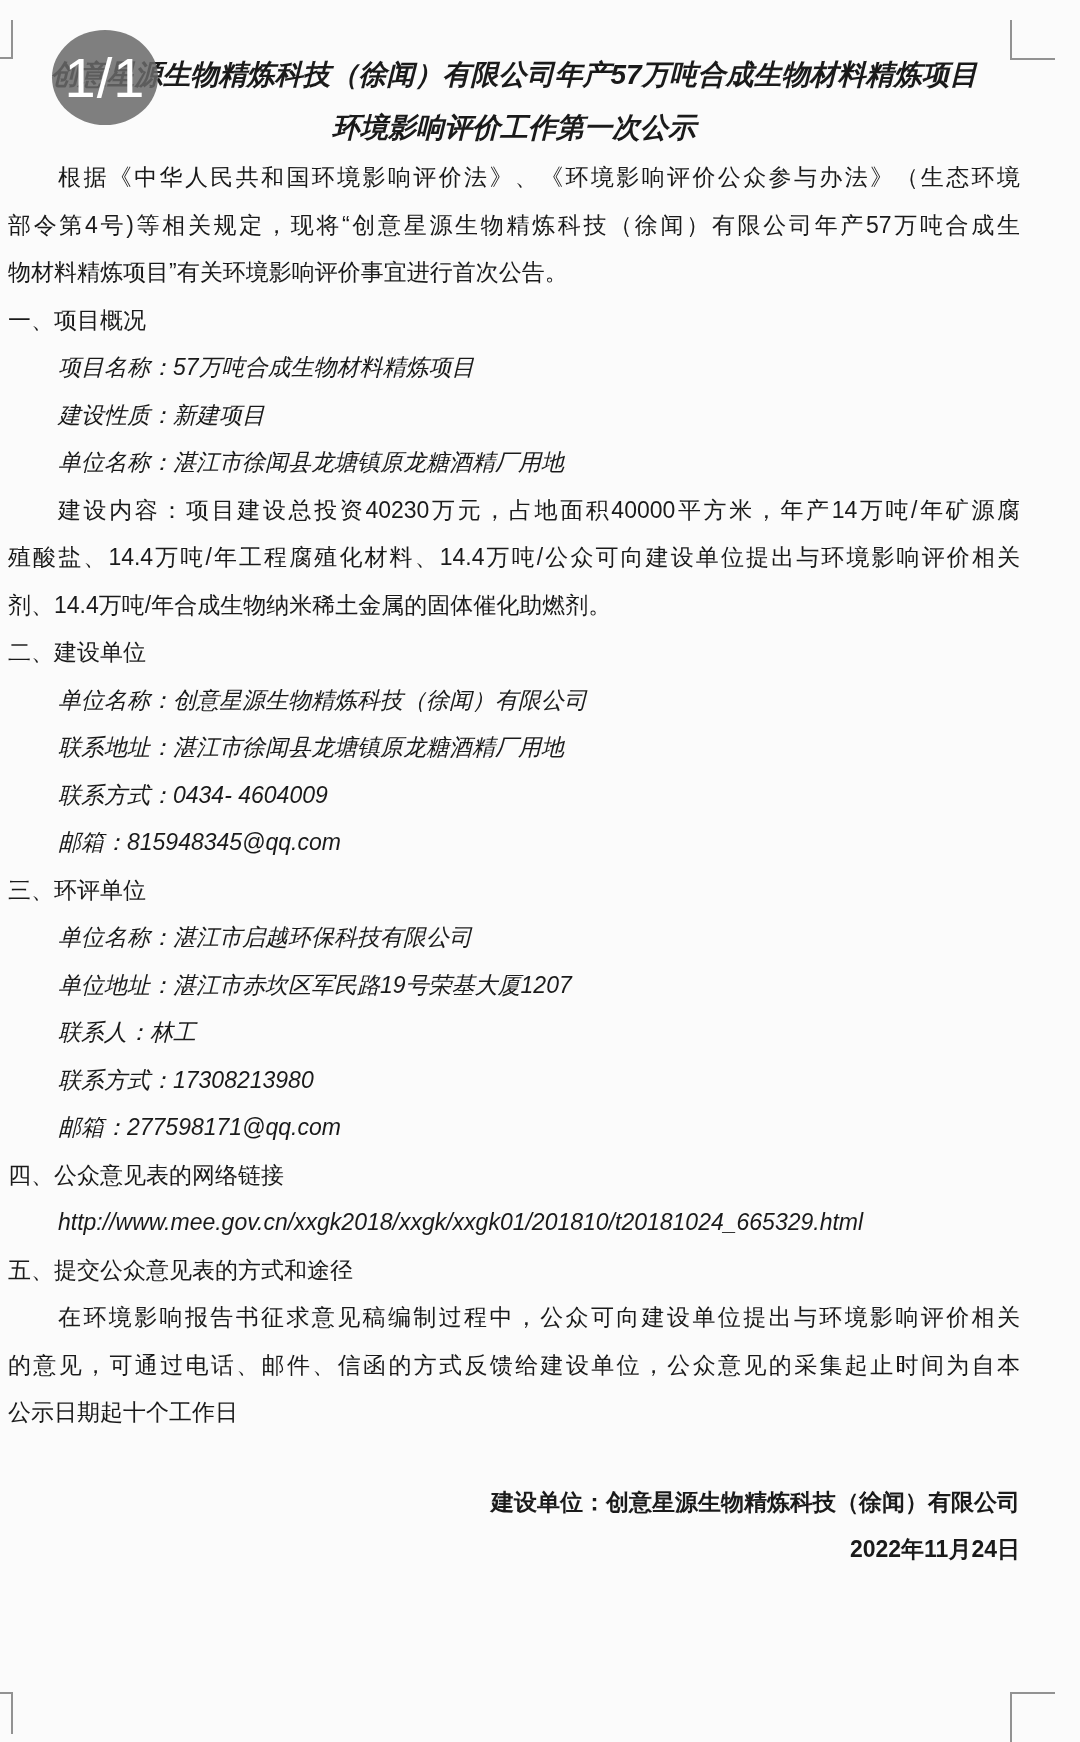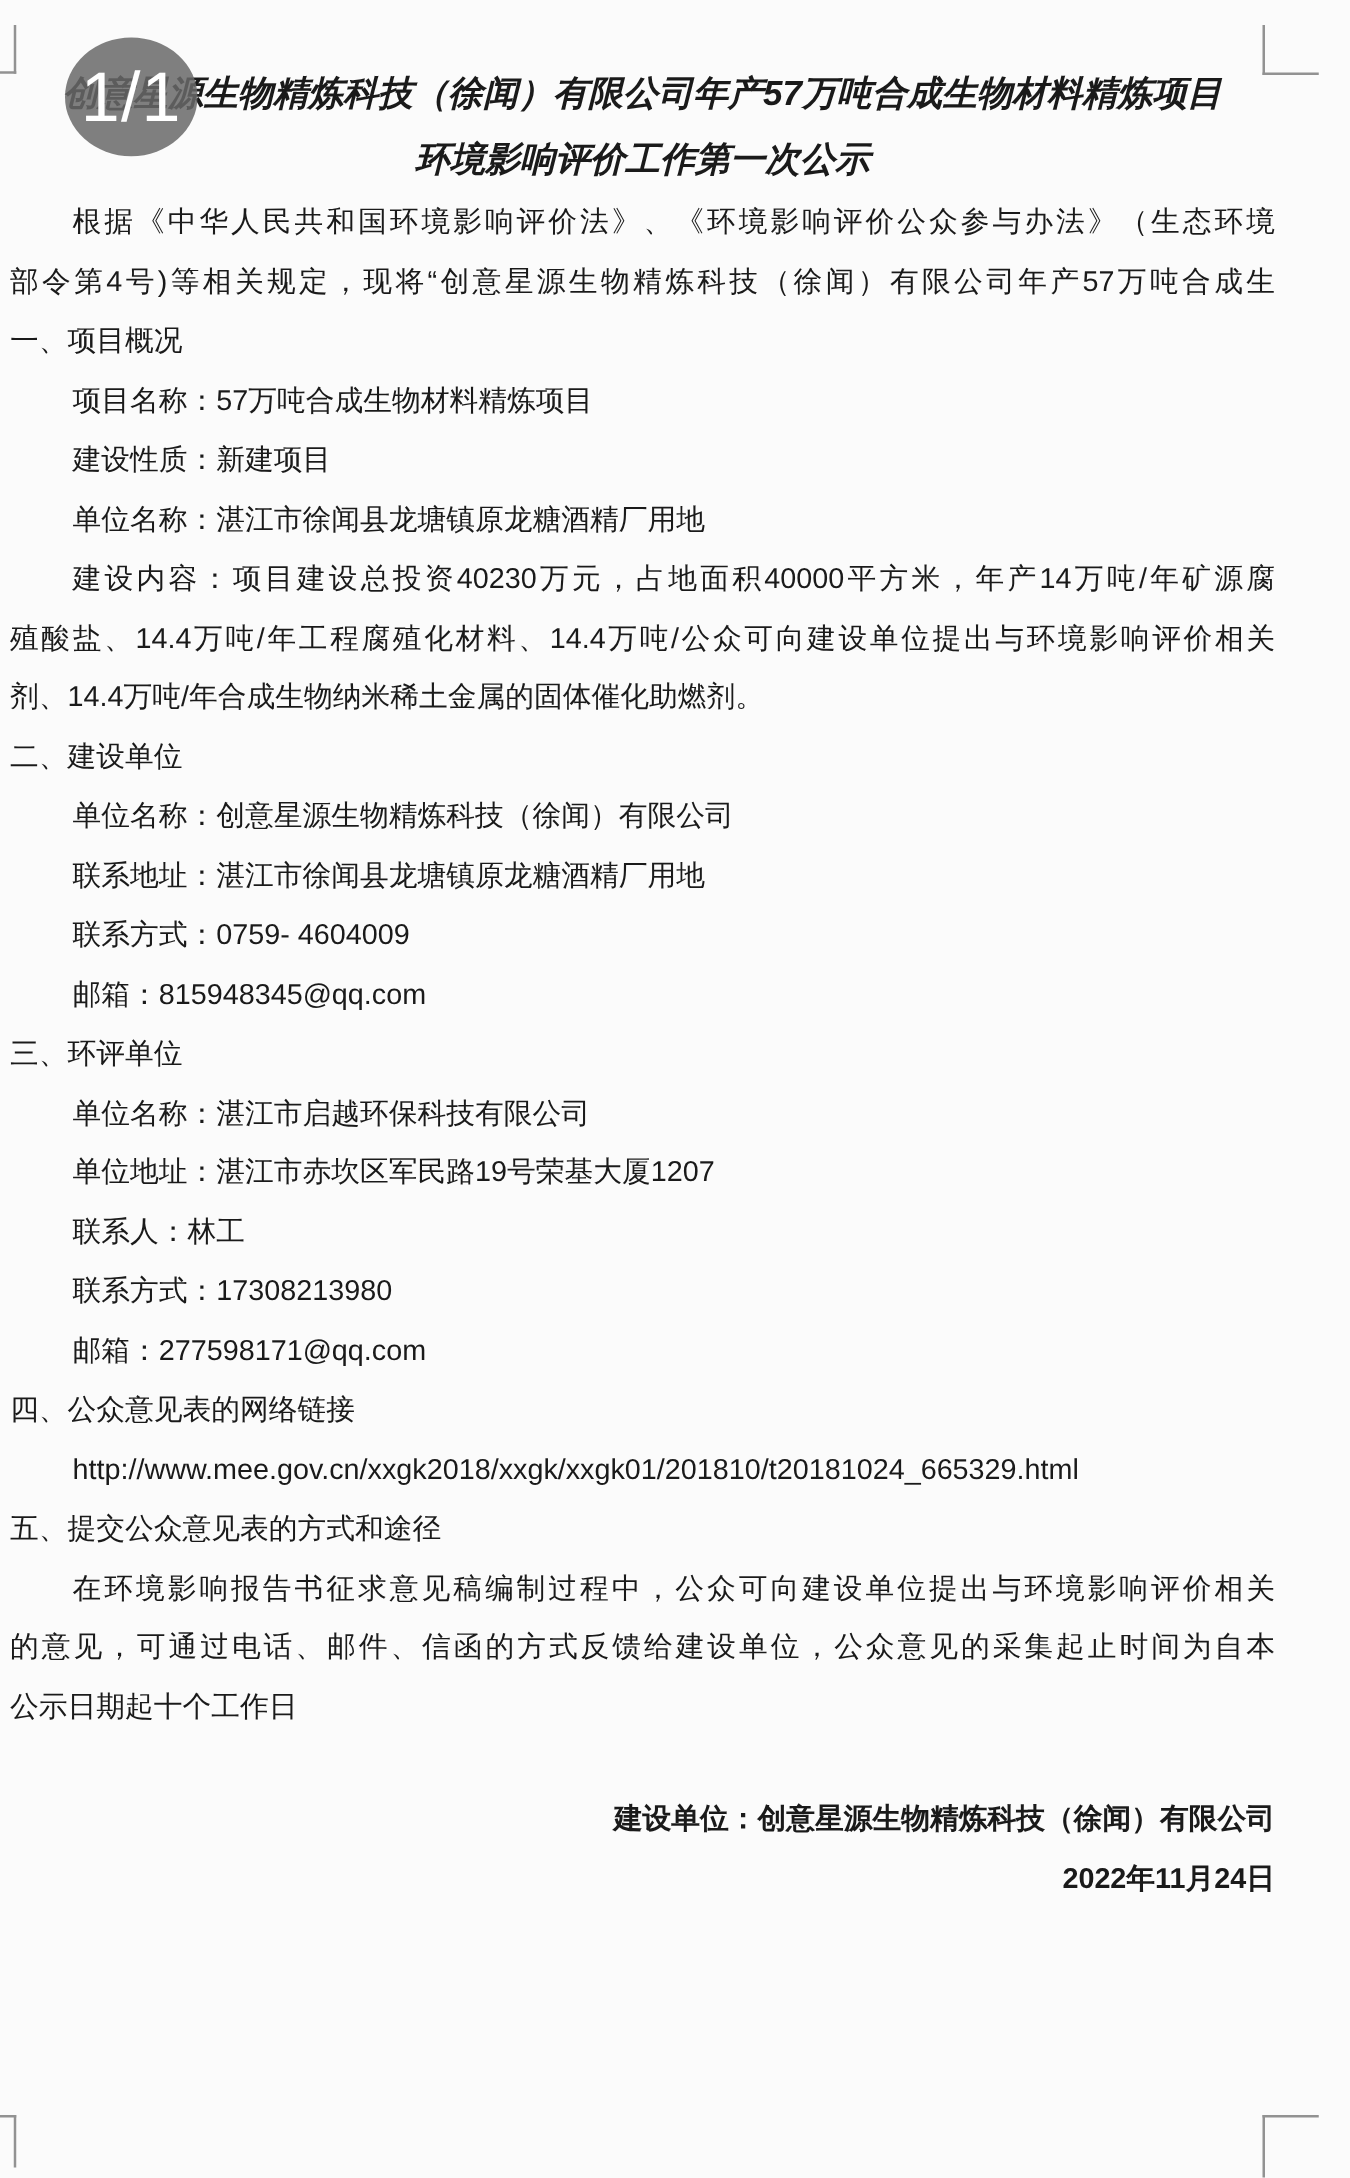--- a/index.html
+++ b/index.html
@@ -26,21 +26,21 @@
     display:flex;align-items:center;justify-content:center;
     color:#ffffff;font-size:56px;font-weight:400;letter-spacing:1px;
     z-index:5;
     text-align:right;
   }
 
   .doc{position:absolute;left:8px;top:48px;width:1012px;}
   .t{font-size:28px;font-weight:700;line-height:53px;text-align:center;white-space:nowrap;font-style:italic;}
   .line{font-size:23px;line-height:47.5px;height:47.5px;}
   .h{font-weight:400;}
-  .ind{padding-left:50px;}          
+  .ind{padding-left:50px;font-style:italic;}          
   .fi{text-indent:50px;}            
   .stretch{text-align:justify;text-align-last:justify;}
   .sig{text-align:right;font-weight:bold;}
   .sig1{margin-top:42px;}
 </style>
 </head>
 <body>
 
 <div class="mark tl"></div>
 <div class="mark tr"></div>
@@ -48,33 +48,34 @@
 <div class="mark br"></div>
 
 <div class="badge">1/1</div>
 
 <div class="doc">
   <div class="t">创意星源生物精炼科技（徐闻）有限公司年产57万吨合成生物材料精炼项目</div>
   <div class="t">环境影响评价工作第一次公示</div>
 
   <div class="line fi stretch">根据《中华人民共和国环境影响评价法》、《环境影响评价公众参与办法》（生态环境</div>
   <div class="line stretch">部令第4号)等相关规定，现将“创意星源生物精炼科技（徐闻）有限公司年产57万吨合成生</div>
+  <div class="line">物材料精炼项目”有关环境影响评价事宜进行首次公告。</div>
 
   <div class="line h">一、项目概况</div>
   <div class="line ind">项目名称：57万吨合成生物材料精炼项目</div>
   <div class="line ind">建设性质：新建项目</div>
   <div class="line ind">单位名称：湛江市徐闻县龙塘镇原龙糖酒精厂用地</div>
   <div class="line fi stretch">建设内容：项目建设总投资40230万元，占地面积40000平方米，年产14万吨/年矿源腐</div>
   <div class="line stretch">殖酸盐、14.4万吨/年工程腐殖化材料、14.4万吨/公众可向建设单位提出与环境影响评价相关</div>
   <div class="line">剂、14.4万吨/年合成生物纳米稀土金属的固体催化助燃剂。</div>
 
   <div class="line h">二、建设单位</div>
   <div class="line ind">单位名称：创意星源生物精炼科技（徐闻）有限公司</div>
   <div class="line ind">联系地址：湛江市徐闻县龙塘镇原龙糖酒精厂用地</div>
-  <div class="line ind">联系方式：0759- 4604009</div>
+  <div class="line ind">联系方式：0434- 4604009</div>
   <div class="line ind">邮箱：815948345@qq.com</div>
 
   <div class="line h">三、环评单位</div>
   <div class="line ind">单位名称：湛江市启越环保科技有限公司</div>
   <div class="line ind">单位地址：湛江市赤坎区军民路19号荣基大厦1207</div>
   <div class="line ind">联系人：林工</div>
   <div class="line ind">联系方式：17308213980</div>
   <div class="line ind">邮箱：277598171@qq.com</div>
 
   <div class="line h">四、公众意见表的网络链接</div>

